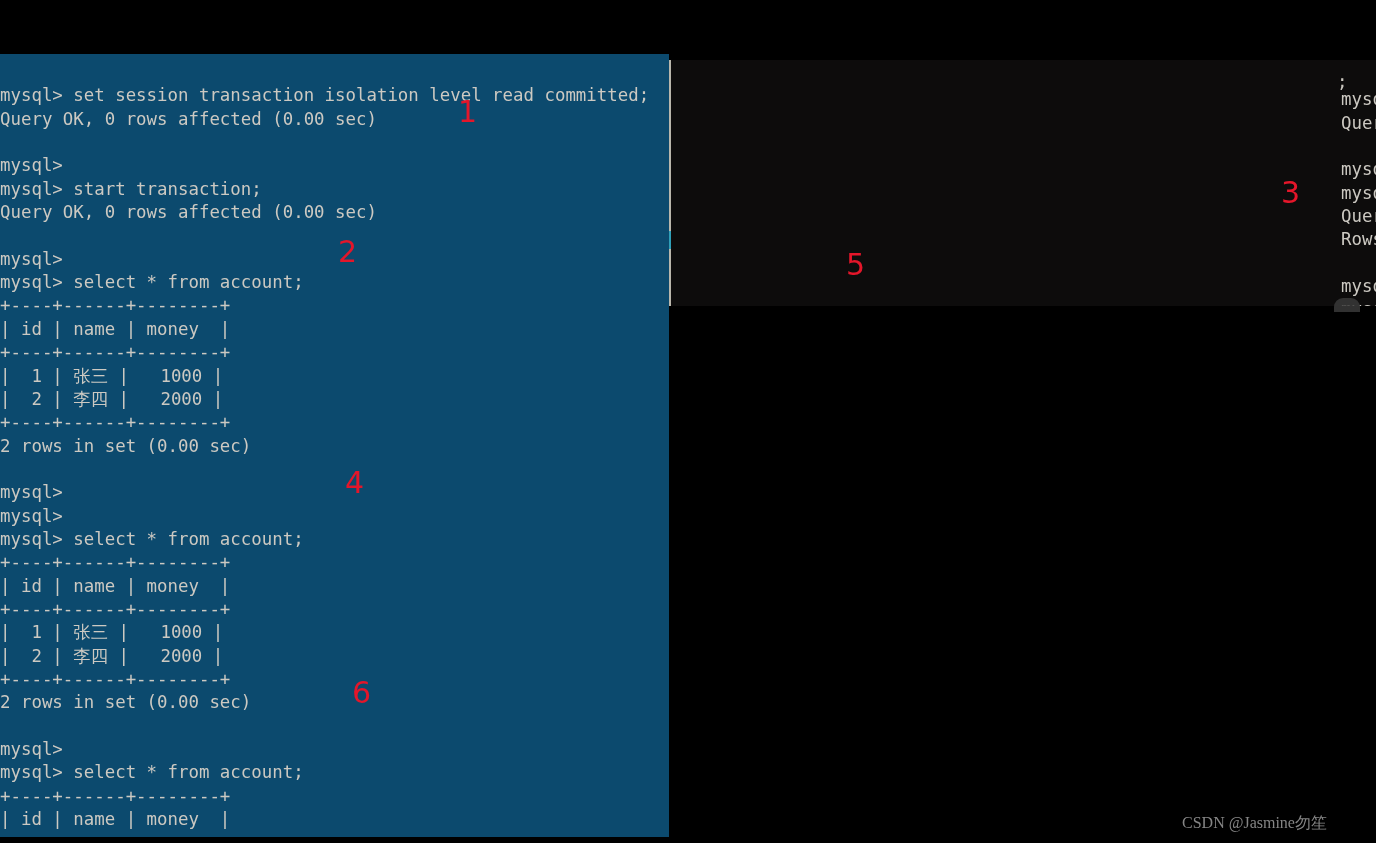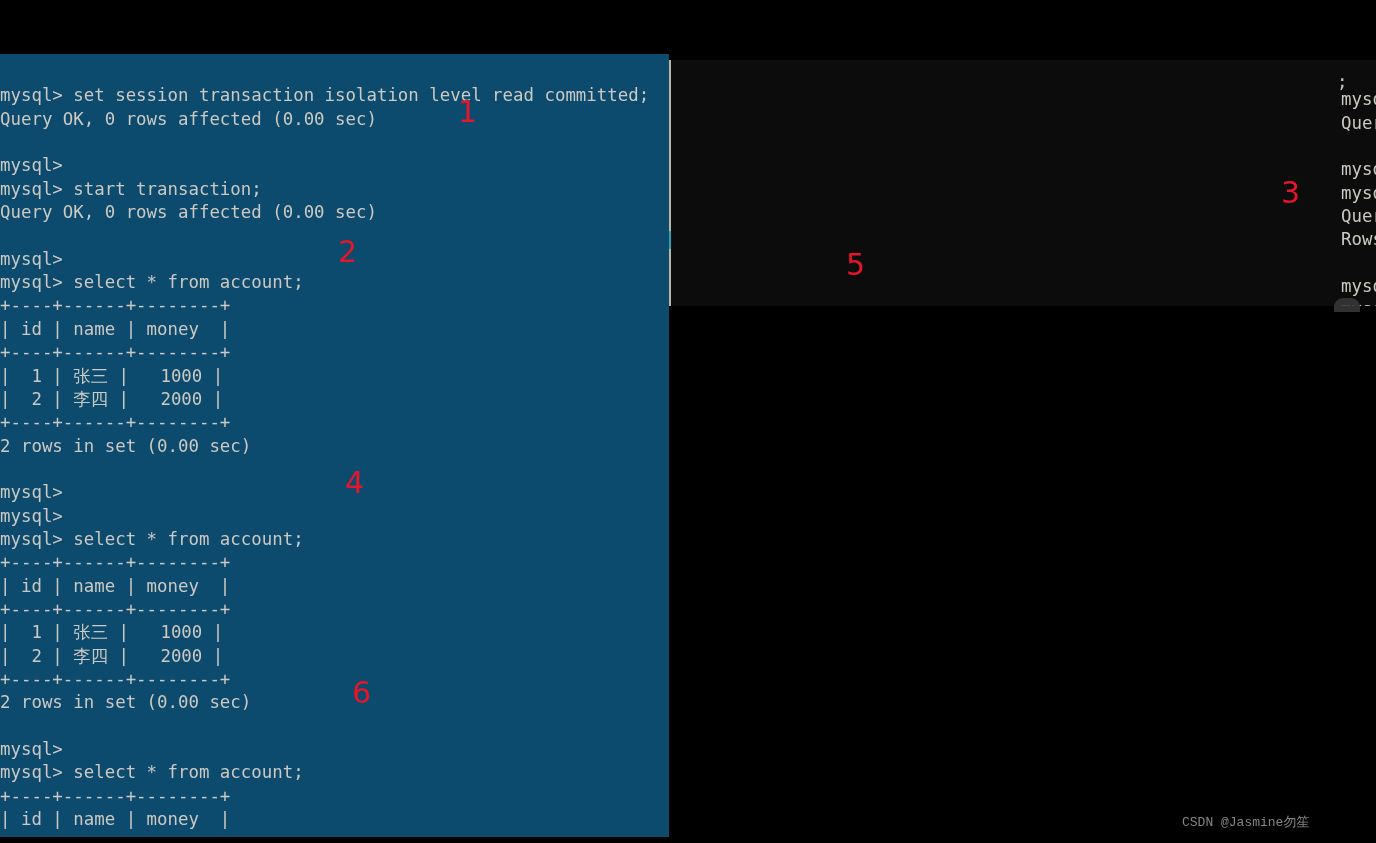--- a/index.html
+++ b/index.html
@@ -125,22 +125,22 @@
     font-weight: 400;
     user-select: none;
   }
 
   
   .watermark {
     position: absolute;
     left: 1182px;
     top: 812px;
     color: #8d8d8d;
-    font-family: Liberation Mono, monospace;
-    font-size: 13px;
+    font-family: Liberation Serif, serif;
+    font-size: 16px;
     line-height: 22px;
     white-space: pre;
     opacity: .95;
   }
 </style>
 </head>
 <body>
 
 <div class="screen">
 

